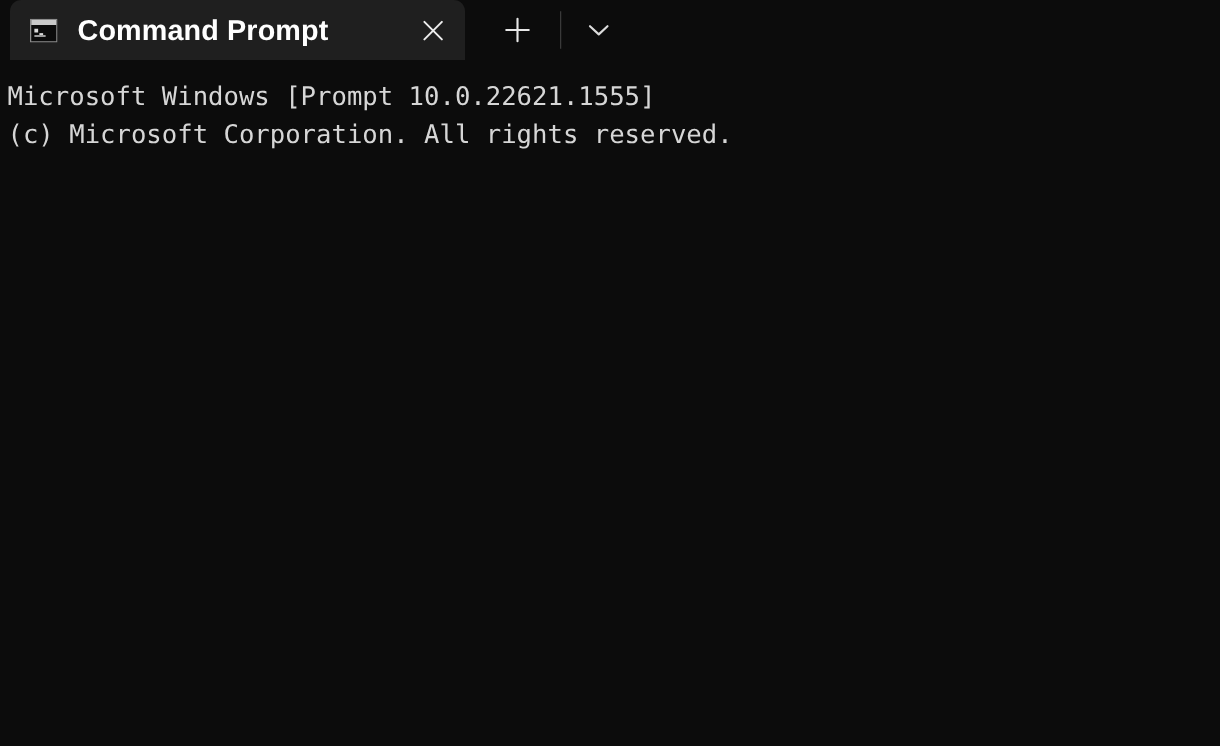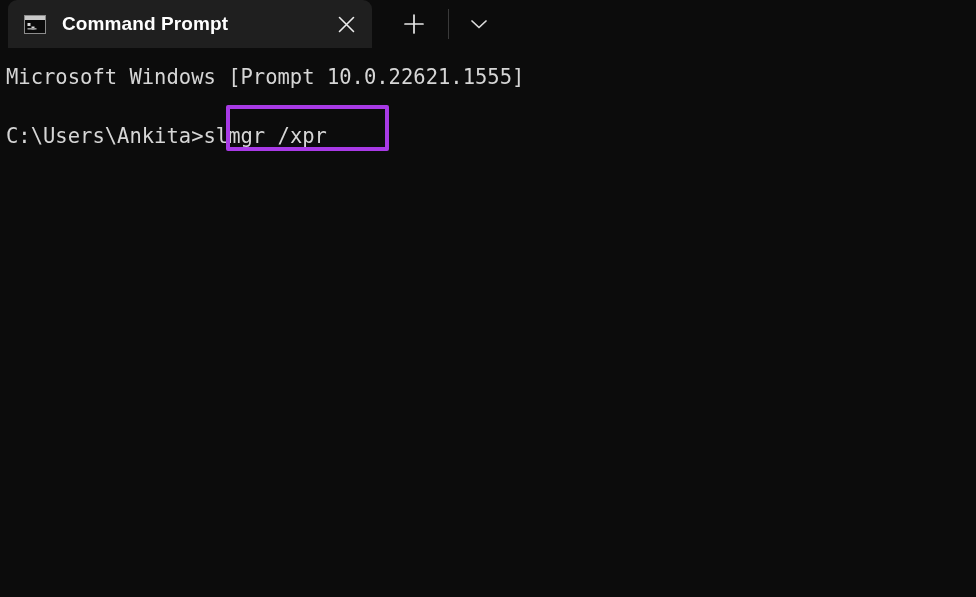--- a/index.html
+++ b/index.html
@@ -55,21 +55,21 @@
     width: 22px;
     height: 19px;
     margin-right: 16px;
     position: relative;
     display: block;
   }
 
   .tab-title {
     flex: 1 1 auto;
     color: #ffffff;
-    font-size: 19px;
+    font-size: 23px;
     font-weight: 700;
     letter-spacing: 0.1px;
     white-space: nowrap;
     overflow: hidden;
     text-overflow: ellipsis;
   }
 
   .tab-close {
     flex: 0 0 auto;
     width: 40px;
@@ -194,22 +194,19 @@
       <svg width="18" height="12" viewBox="0 0 18 12" xmlns="http://www.w3.org/2000/svg">
         <path d="M2 3 L9 9.5 L16 3" stroke="#dcdcdc" stroke-width="1.7" fill="none" stroke-linecap="round" stroke-linejoin="round"></path>
       </svg>
     </div>
 
   </div>
 
   <div class="terminal">
 
     <div class="term-line">Microsoft Windows [Prompt 10.0.22621.1555]</div>
+    <div class="term-line">(c) Microsoft Corporation. All rights reserved.</div>
     <div class="term-line blank">&nbsp;</div>
 
-    <div style="position:relative;">
-      <span class="prompt-line"><span>C:\Users\Ankita&gt;</span><span>slmgr /xpr</span></span>
-      <span class="cmd-highlight" style="border-color: rgb(168, 58, 230);"></span>
-    </div>
 
   </div>
 
 </div>
 
 </body></html>

